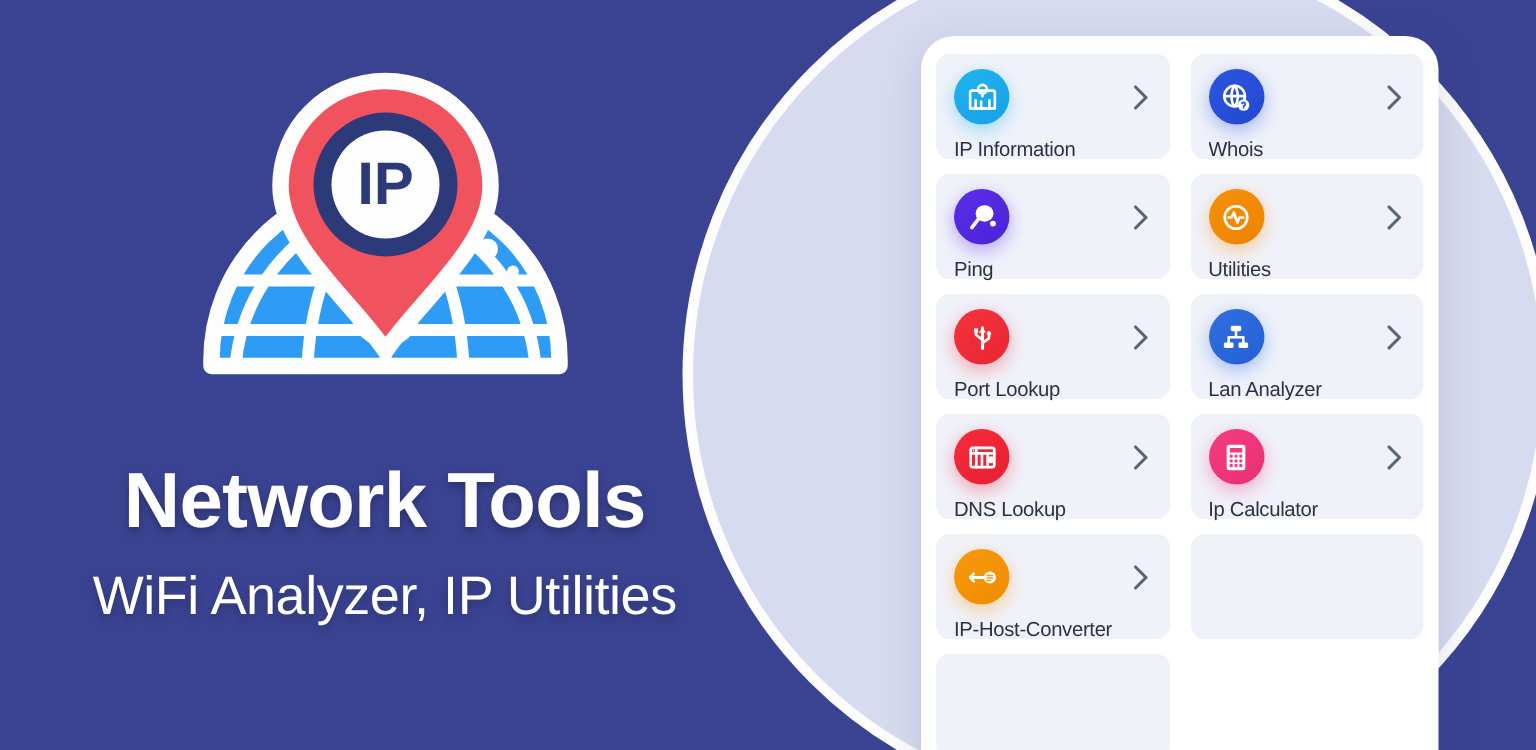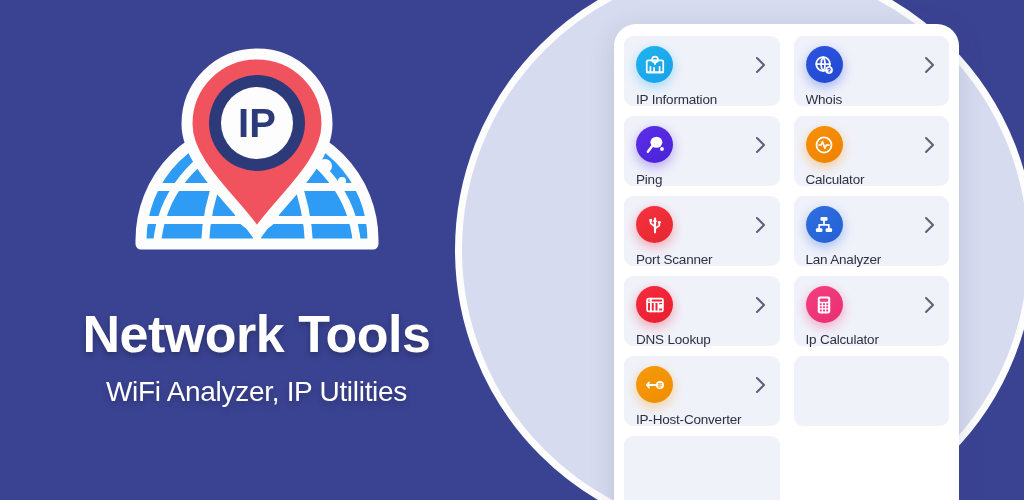--- a/index.html
+++ b/index.html
@@ -38,21 +38,21 @@
 
   .brand-title {
     margin-top:6px;
     font-size:52px; font-weight:bold; color:#ffffff;
     letter-spacing:-0.5px;
     text-shadow:0 3px 6px rgba(0,0,0,.28);
     white-space:nowrap;
   }
   .brand-sub {
     margin-top:12px;
-    font-size:28px; font-weight:normal; color:#ffffff;
+    font-size:36px; font-weight:normal; color:#ffffff;
     letter-spacing:-0.3px;
     text-shadow:0 3px 6px rgba(0,0,0,.25);
     white-space:nowrap;
   }
 
   
   .phone {
     position:absolute; left:614px; top:24px;
     width:345px; height:520px;
     background:#ffffff;
@@ -193,39 +193,39 @@
             </svg>
           </div>
         </div>
         <div class="card">
           <div class="card-icon" style="background: linear-gradient(145deg, rgb(247, 144, 9), rgb(239, 130, 0)); box-shadow: rgba(247, 144, 9, 0.4) 0px 4px 12px;">
             <svg width="22" height="22" viewBox="0 0 24 24" fill="none" stroke="#ffffff" stroke-width="1.9" stroke-linecap="round" stroke-linejoin="round">
               <circle cx="12" cy="12" r="8.2"></circle>
               <path d="M6.6 12h2.2l1.6-3.6L13 15.6l1.5-3.6h2.9"></path>
             </svg>
           </div>
-          <div class="card-label">Calculator</div>
+          <div class="card-label">Utilities</div>
           <div class="chev">
             <svg width="13" height="18" viewBox="0 0 13 18" fill="none" stroke="currentColor" stroke-width="2.1" stroke-linecap="round" stroke-linejoin="round">
               <path d="M3 2l7 7-7 7"></path>
             </svg>
           </div>
         </div>
         <div class="card">
           <div class="card-icon" style="background: linear-gradient(145deg, rgb(245, 51, 63), rgb(232, 38, 50)); box-shadow: rgba(245, 51, 63, 0.4) 0px 4px 12px;">
             <svg width="22" height="22" viewBox="0 0 24 24" fill="none" stroke="#ffffff" stroke-width="1.9" stroke-linecap="round" stroke-linejoin="round">
               <path d="M12 20V5" stroke-width="2.3"></path>
               <path d="M12 5l-2.6 3.4h5.2z" fill="#ffffff" stroke="none"></path>
               <path d="M12 13.6 7.3 10.2V7.6"></path>
               <path d="M12 16 16.7 12.6v-2.1"></path>
               <rect x="5.8" y="5.4" width="3" height="3" fill="#ffffff" stroke="none"></rect>
               <circle cx="16.7" cy="9.1" r="1.6" fill="#ffffff" stroke="none"></circle>
             </svg>
           </div>
-          <div class="card-label">Port Scanner</div>
+          <div class="card-label">Port Lookup</div>
           <div class="chev">
             <svg width="13" height="18" viewBox="0 0 13 18" fill="none" stroke="currentColor" stroke-width="2.1" stroke-linecap="round" stroke-linejoin="round">
               <path d="M3 2l7 7-7 7"></path>
             </svg>
           </div>
         </div>
         <div class="card">
           <div class="card-icon" style="background: linear-gradient(145deg, rgb(47, 111, 224), rgb(37, 96, 212)); box-shadow: rgba(47, 111, 224, 0.4) 0px 4px 12px;">
             <svg width="22" height="22" viewBox="0 0 24 24" fill="none" stroke="#ffffff" stroke-width="1.9" stroke-linecap="round" stroke-linejoin="round">
               <rect x="8.2" y="3.4" width="7.6" height="4" rx="1" fill="#ffffff" stroke="none"></rect>

